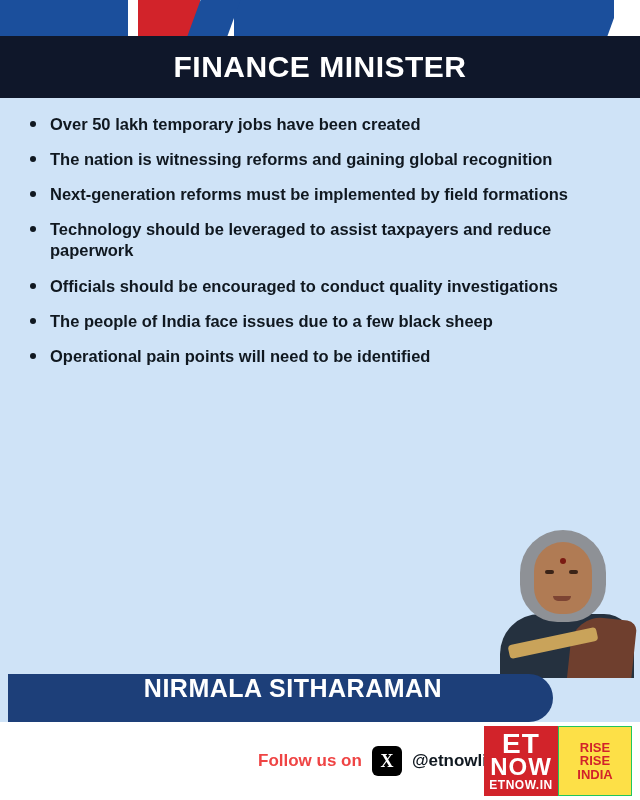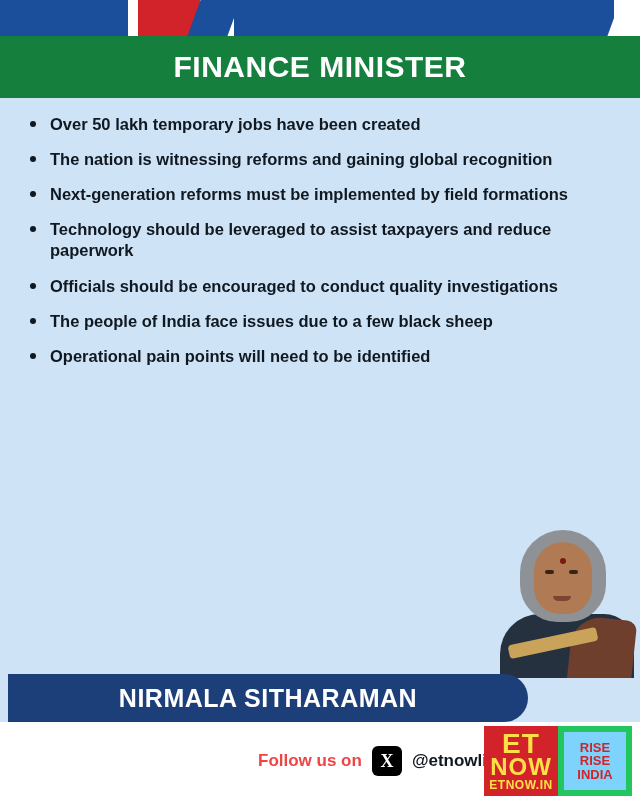--- a/index.html
+++ b/index.html
@@ -54,21 +54,21 @@
     width: 26px;
     background: #ffffff;
     transform: skewX(-20deg);
   }
 
   
   .header {
     position: relative;
     width: 640px;
     height: 62px;
-    background: #15803d;
+    background: #0f172a;
     display: flex;
     align-items: center;
     justify-content: center;
   }
   .header-title {
     color: #ffffff;
     font-size: 30px;
     font-weight: bold;
     letter-spacing: 0.5px;
     font-family: "Liberation Sans", sans-serif;
@@ -195,22 +195,22 @@
   
   .name-band {
     position: absolute;
     left: 8px;
     bottom: 78px;
     width: 520px;
     height: 48px;
     background: #1d3f79;
     border-radius: 0 24px 24px 0;
     display: flex;
-    align-items: center;
-    justify-content: center;
+    justify-content: center;
+    padding-left: 25px;
   }
   .name-band .name {
     color: #ffffff;
     font-size: 25px;
     font-weight: bold;
     letter-spacing: 0.5px;
   }
 
   
   .footer {
@@ -257,21 +257,21 @@
     right: 8px;
     bottom: 4px;
     width: 148px;
     height: 70px;
     display: flex;
     align-items: stretch;
   }
   .brand-left {
     width: 74px;
     background: #d2232a;
-    color: #fde047;
+    color: #ffffff;
     display: flex;
     flex-direction: column;
     justify-content: center;
     align-items: center;
     line-height: 0.92;
     position: relative;
   }
   .brand-left .et {
     font-size: 28px;
     font-weight: bold;
@@ -283,30 +283,30 @@
     letter-spacing: 1px;
   }
   .brand-left .url {
     font-size: 12px;
     font-weight: bold;
     letter-spacing: 0.5px;
     margin-top: 2px;
   }
   .brand-right {
     width: 74px;
-    background: #7dd3fc;
+    background: #fde047;
     color: #d2232a;
     display: flex;
     flex-direction: column;
     justify-content: center;
     align-items: center;
     line-height: 1.05;
     font-size: 13px;
     font-weight: bold;
-    border: 6px solid #22c55e;
+    border: 1px solid #22c55e;
     box-sizing: border-box;
   }
 </style>
 </head>
 <body>
 
 <div class="card">
 
   <div class="topbar">
     <div class="seg seg-blue-left"></div>

